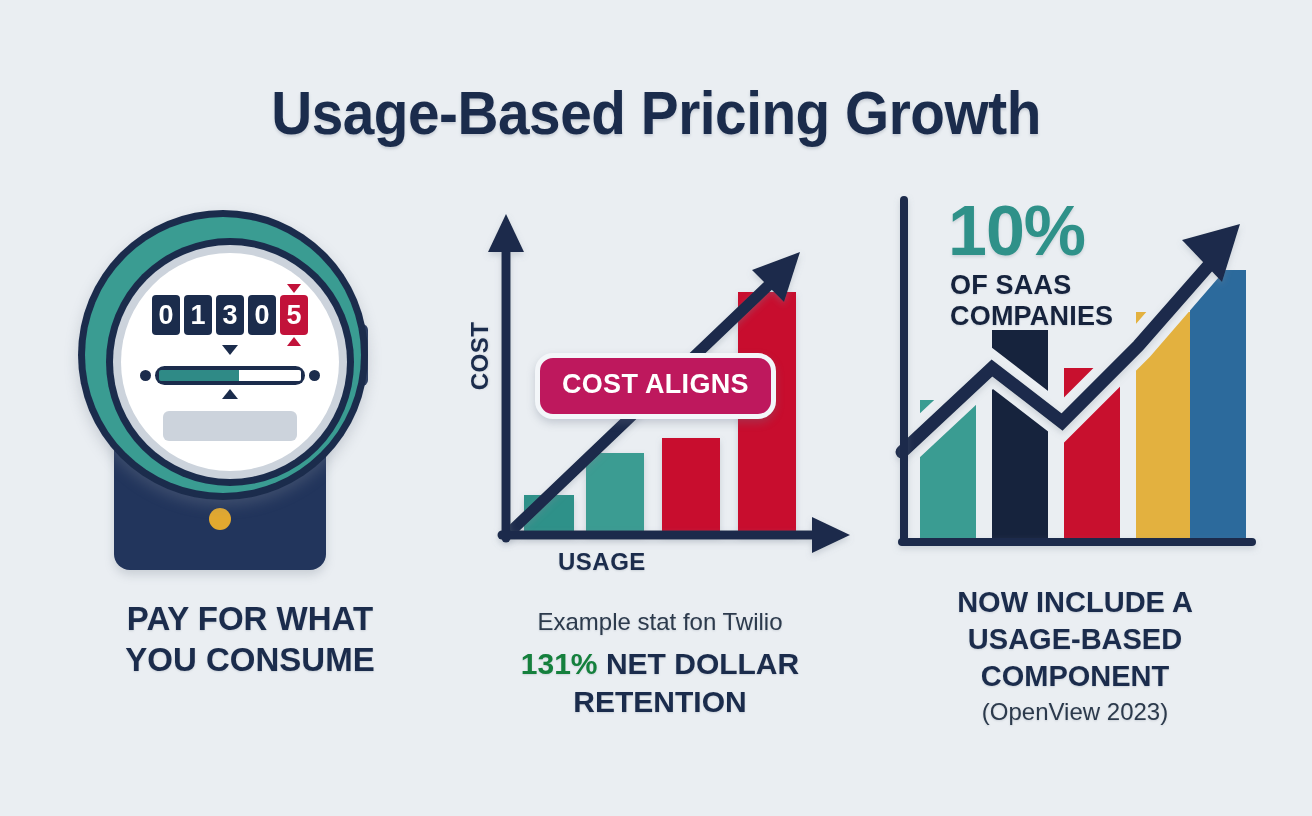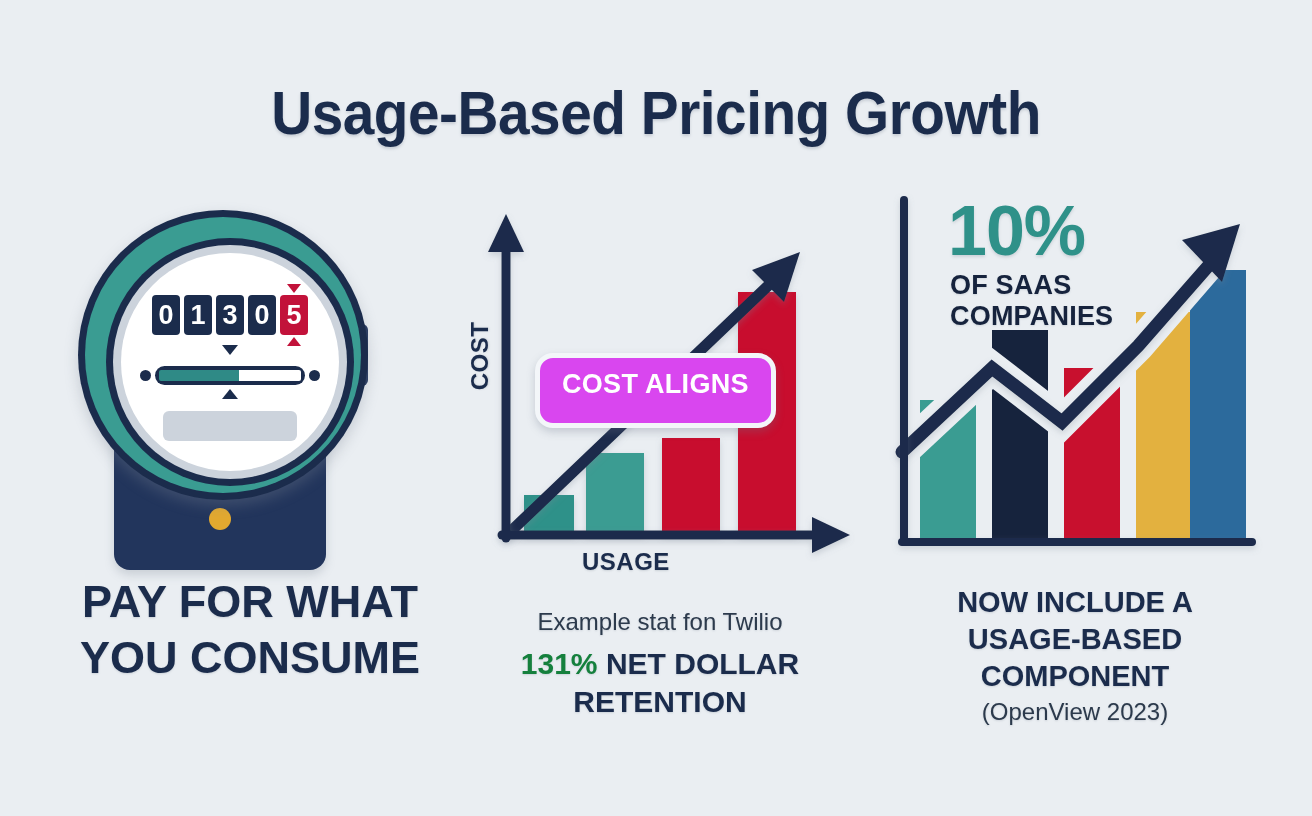--- a/index.html
+++ b/index.html
@@ -126,51 +126,51 @@
     position:absolute; left:50%; top:158px; transform:translateX(-50%);
     width:134px; height:30px; background:#ccd3dc; border-radius:6px;
   }
 
   
   .cap {
     position:absolute; left:0; width:100%;
     text-align:center; color:#1b2c4c;
     text-shadow:0 1px 2px rgba(120,130,145,.26);
   }
-  .cap-left  { top:384px; font-size:45px; font-weight:700; line-height:1.25; letter-spacing:0px; }
+  .cap-left  { top:408px; font-size:33px; font-weight:700; line-height:1.25; letter-spacing:0px; }
   .cap-mid-small {
     top:418px; font-size:24px; font-weight:400; color:#2c3a4c; letter-spacing:0px;
   }
   .cap-mid-big { top:455px; font-size:30px; font-weight:700; line-height:1.28; }
   .cap-mid-big .pct { color:#15803d;margin-top:20px; }
   .cap-right-big { top:394px; font-size:29px; font-weight:700; line-height:1.28; }
   .cap-right-src { top:508px; font-size:24px; font-weight:400; color:#2c3a4c; }
 
   
   .mid-chart { position:absolute; left:0; top:0; width:420px; height:390px; }
   .axis-label-y {
     position:absolute; left:-4px; top:152px;
     transform:rotate(-90deg);
     transform-origin:center;
     font-size:24px; font-weight:700; color:#1b2c4c;
     letter-spacing:0.5px;
     text-shadow:0 1px 2px rgba(120,130,145,.25);
   }
   .axis-label-x {
-    position:absolute; left:132px; top:358px;
+    position:absolute; left:108px; top:358px;
     font-size:24px; font-weight:700; color:#1b2c4c;
     letter-spacing:0.5px;
     text-shadow:0 1px 2px rgba(120,130,145,.25);
   }
   .badge {
     position:absolute; left:85px; top:163px;
-    background:#d946ef; color:#ffffff;
+    background:#be185d; color:#ffffff;
     border:5px solid #f3f6f9;
     border-radius:18px;
-    padding:11px 22px 23px;
+    padding:11px 22px 14px;
     text-align:center;
     font-size:27px; font-weight:700; line-height:1.14;
     letter-spacing:0.3px;
     box-shadow:0 4px 9px rgba(110,120,140,.30);
     z-index:6;
     white-space:nowrap;
   }
 
   
   .right-chart { position:absolute; left:0; top:0; width:390px; height:390px; }

